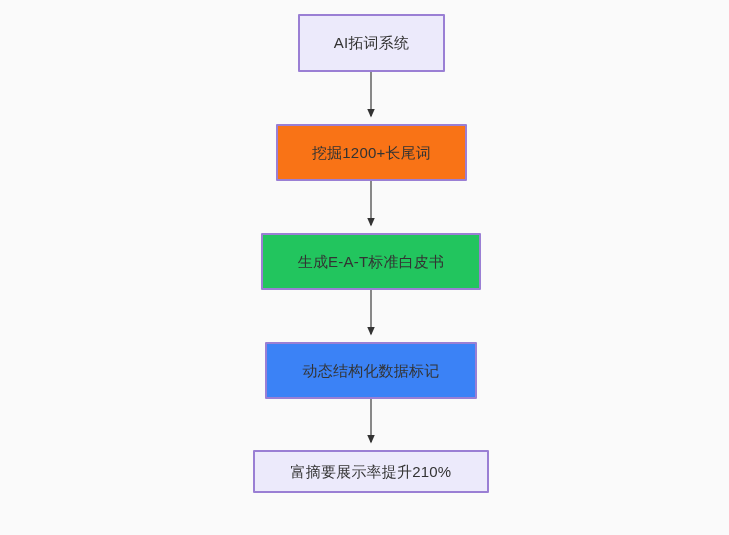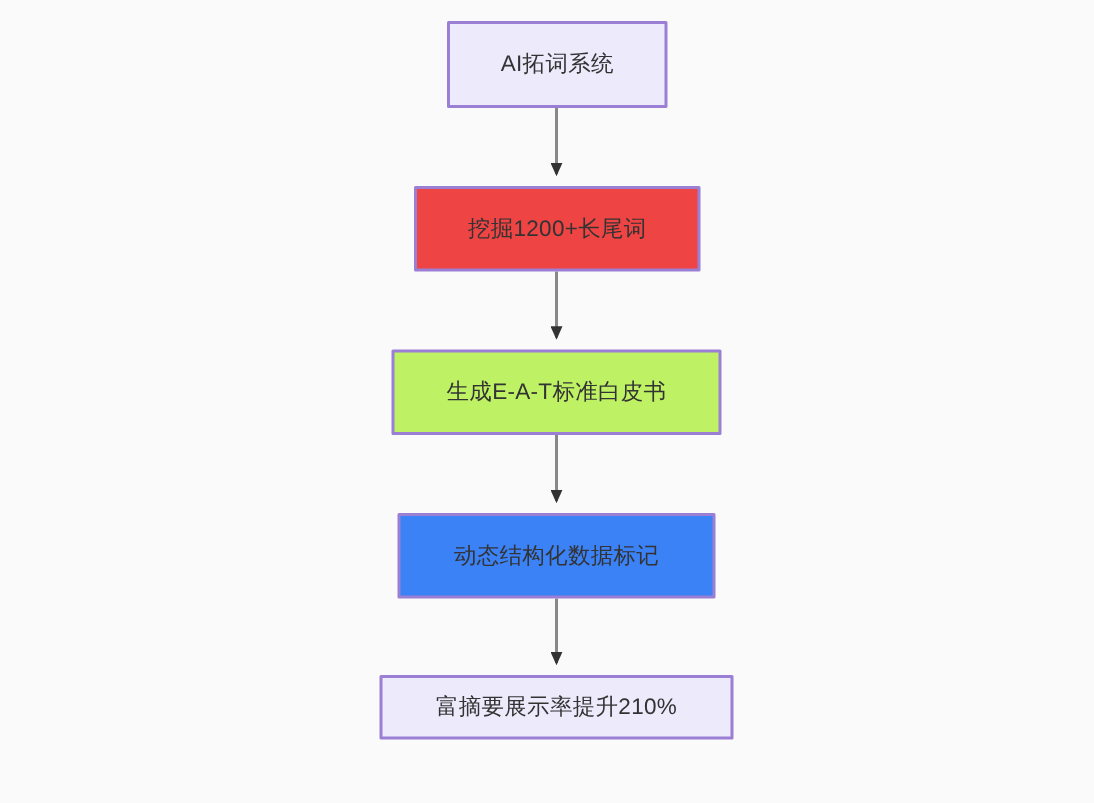--- a/index.html
+++ b/index.html
@@ -70,25 +70,25 @@
     </g>
     <g>
       <line id="edge-line-3" x1="371" y1="399" x2="371" y2="442" stroke="#888888" stroke-width="2" marker-end="url(#arrowhead)"></line>
     </g>
   </svg>
 
   <div class="node" id="node-0" style="left: 298px; top: 14px; width: 147px; height: 58px; background: rgb(236, 234, 251); border-color: rgb(154, 127, 212); color: rgb(51, 51, 51);">
     <span class="node-label">AI拓词系统</span>
   </div>
 
-  <div class="node" id="node-1" style="left: 276px; top: 124px; width: 191px; height: 57px; background: #ef4444; border-color: rgb(154, 127, 212); color: rgb(51, 51, 51);">
+  <div class="node" id="node-1" style="left: 276px; top: 124px; width: 191px; height: 57px; background: #f97316; border-color: rgb(154, 127, 212); color: rgb(51, 51, 51);">
     <span class="node-label">挖掘1200+长尾词</span>
   </div>
 
-  <div class="node" id="node-2" style="left: 261px; top: 233px; width: 220px; height: 57px; background: #bef264; border-color: rgb(154, 127, 212); color: rgb(51, 51, 51);">
+  <div class="node" id="node-2" style="left: 261px; top: 233px; width: 220px; height: 57px; background: #22c55e; border-color: rgb(154, 127, 212); color: rgb(51, 51, 51);">
     <span class="node-label">生成E-A-T标准白皮书</span>
   </div>
 
   <div class="node" id="node-3" style="left: 265px; top: 342px; width: 212px; height: 57px; background: #3b82f6; border-color: rgb(154, 127, 212); color: rgb(51, 51, 51);">
     <span class="node-label">动态结构化数据标记</span>
   </div>
 
   <div class="node" id="node-4" style="left: 253px; top: 450px; width: 236px; height: 43px; background: rgb(236, 234, 251); border-color: rgb(154, 127, 212); color: rgb(51, 51, 51);">
     <span class="node-label">富摘要展示率提升210%</span>
   </div>

